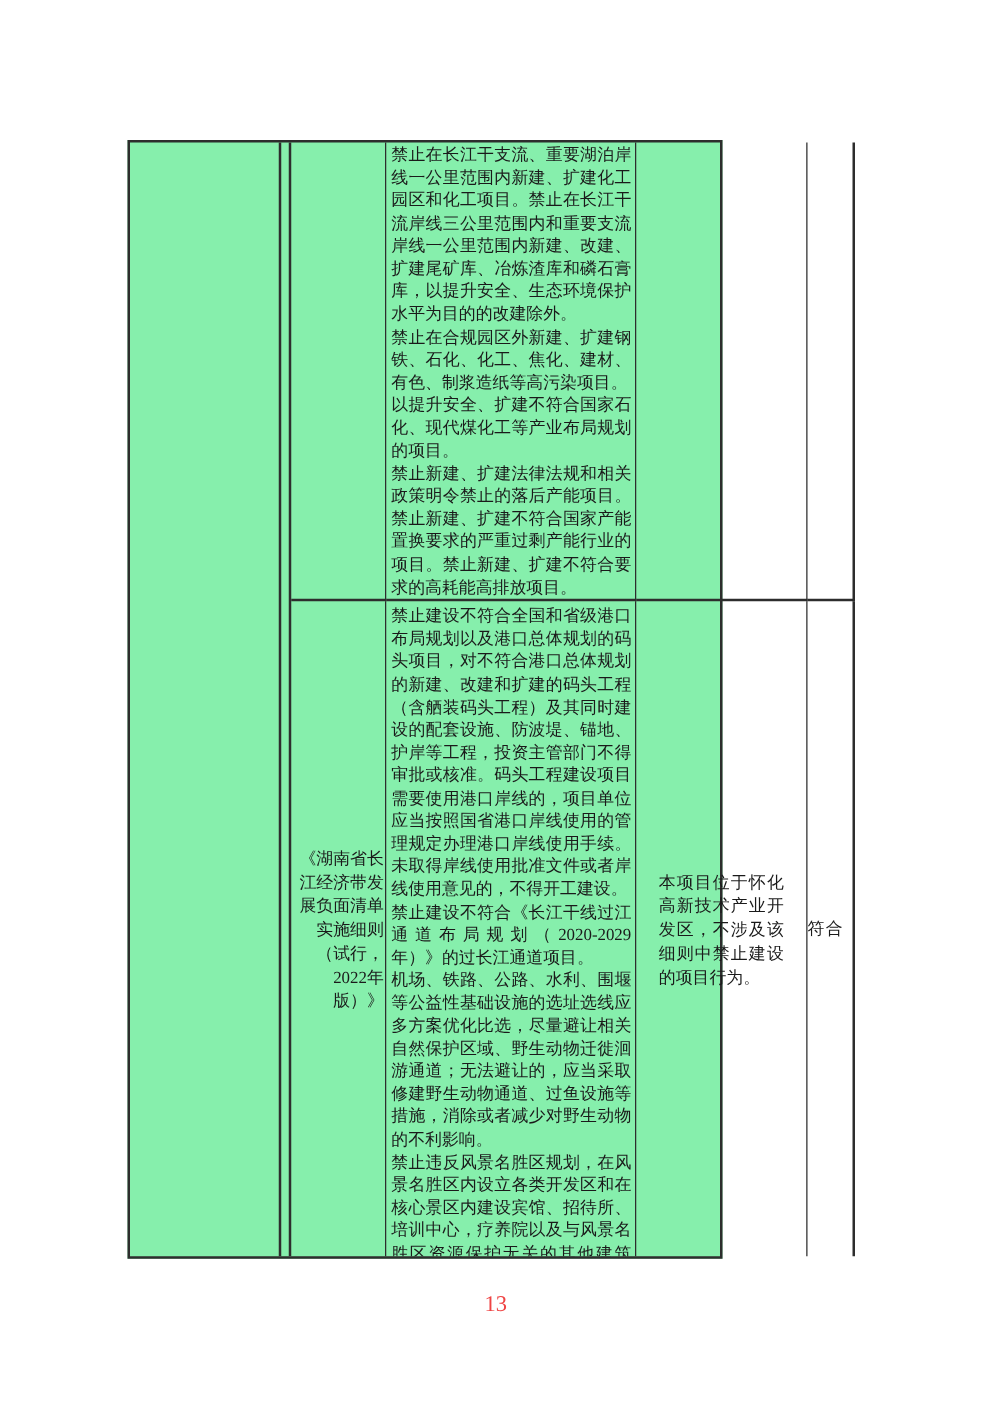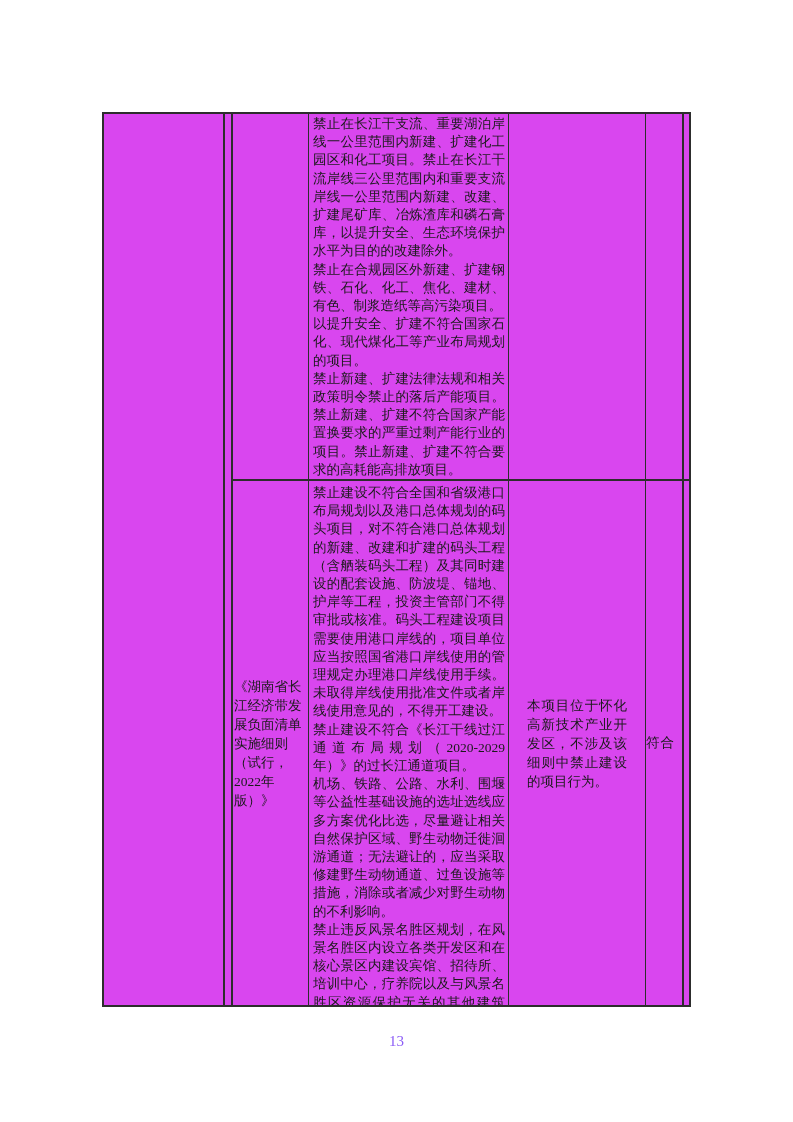--- a/index.html
+++ b/index.html
@@ -11,28 +11,28 @@
     width: 793px;
     height: 1122px;
     position: relative;
     font-family: "Liberation Serif", "DejaVu Serif", serif;
     color: #1a1a1a;
   }
   .doc-table {
     position: absolute;
     left: 102px;
     top: 112px;
-    width: 589px;
+    width: 476px;
     height: 895px;
     box-sizing: border-box;
     border: 2px solid #2d2d2d;
     display: grid;
     grid-template-columns: 121px 8px 76px 200px 137px 38px 1fr;
     grid-template-rows: 367px 1fr;
-    background: #d946ef;
+    background: #86efac;
   }
   .cell {
     box-sizing: border-box;
     overflow: hidden;
   }
   .bR1 { border-right: 1px solid #2d2d2d; }
   .bR2 { border-right: 2px solid #2d2d2d; }
   .bB2 { border-bottom: 2px solid #2d2d2d; }
   .span-rows { grid-row: 1 / 3; }
 
@@ -43,21 +43,21 @@
   }
   .req-cell p {
     margin: 0;
     text-align: justify;
     text-align-last: left;
   }
   .policy-cell {
     display: flex;
     align-items: center;
     justify-content: center;
-    text-align: left;
+    text-align: right;
     font-size: 13.5px;
     line-height: 19px;
     padding: 0 1px;
   }
   .analysis-cell {
     display: flex;
     align-items: center;
     font-size: 13.5px;
     line-height: 19px;
     padding: 0 2px;
@@ -73,22 +73,22 @@
     justify-content: flex-start;
     font-size: 13.5px;
     letter-spacing: 1px;
   }
   .page-number {
     position: absolute;
     top: 1033px;
     left: 0;
     width: 793px;
     text-align: center;
-    font-size: 15px;
-    color: #8b5cf6;
+    font-size: 18px;
+    color: #ef4444;
   }
 </style>
 </head>
 <body>
 
 <div class="doc-table">
 
   <div class="cell span-rows bR2" style="grid-column:1;"></div>
 
   <div class="cell span-rows bR2" style="grid-column:2;"></div>

